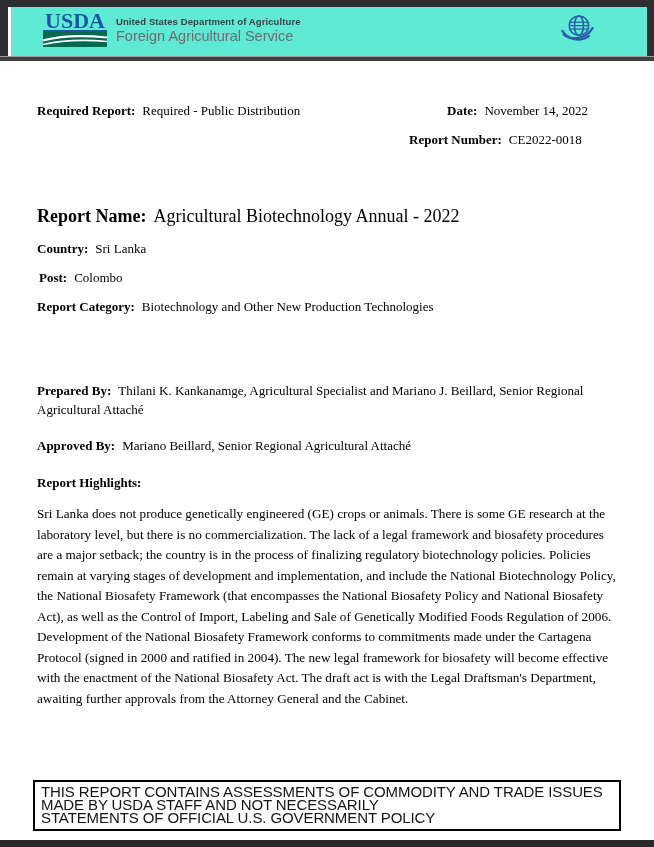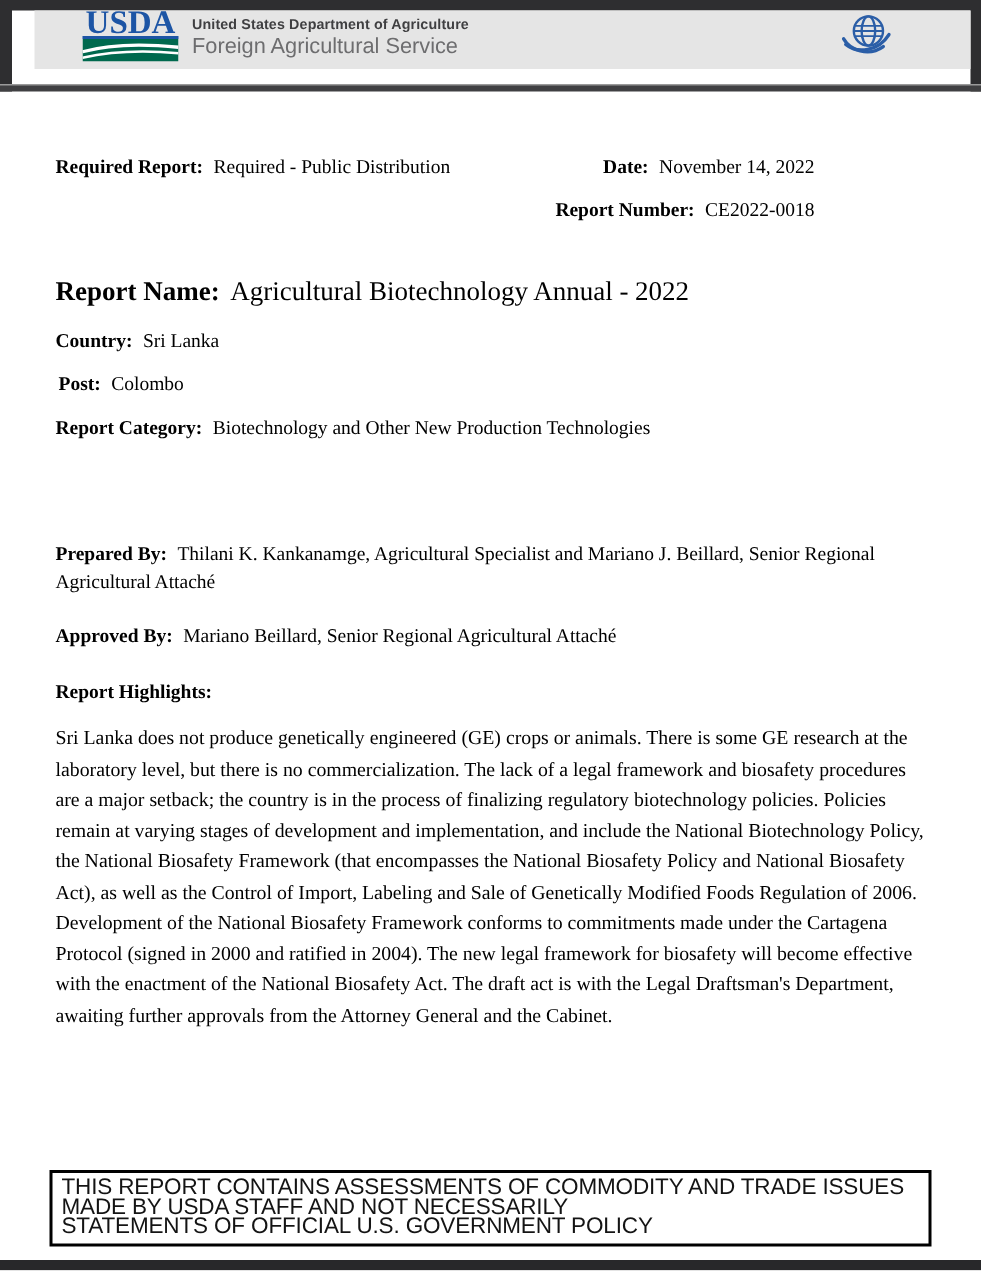--- a/index.html
+++ b/index.html
@@ -15,22 +15,22 @@
   }
   
   .frame-top    { position: absolute; top: 0; left: 0; right: 0; height: 7px; background: #2e2e30; }
   .frame-left   { position: absolute; top: 0; left: 0; width: 8px; height: 61px; background: #2e2e30; }
   .frame-right  { position: absolute; top: 0; right: 0; width: 7px; height: 61px; background: #2e2e30; }
   .header-rule  { position: absolute; top: 56px; left: 0; right: 0; height: 5px;
                   background: #404042; border-top: 1px solid #9a9a9a; }
   .frame-bottom { position: absolute; bottom: 0; left: 0; right: 0; height: 7px; background: #28282a; }
 
   .header {
-    position: absolute; top: 7px; left: 23px; right: 7px; height: 39px;
-    background: #e5e5e5; display: flex; align-items: center; justify-content: space-between;
+    position: absolute; top: 7px; left: 11px; right: 7px; height: 49px;
+    background: #5eead4; display: flex; align-items: center; justify-content: space-between;
     padding: 2px 52px 4px 32px;
   }
   .usda-lockup { display: flex; align-items: center; gap: 9px; }
   .usda-mark { display: flex; flex-direction: column; width: 64px; }
   .usda-acronym {
     font-family: "Liberation Serif", serif; font-weight: bold; color: #1d55a5;
     font-size: 22px; line-height: 19px; text-align: center;
     border-bottom: 2px solid #1d55a5; padding-bottom: 0px;
   }
   .usda-text { display: flex; flex-direction: column; justify-content: center; }
@@ -54,25 +54,25 @@
   }
 
   .content {
     position: absolute; top: 61px; left: 0; right: 0; bottom: 7px;
     padding: 42px 34px 0 37px; font-size: 13px; line-height: 16px;
   }
   .b { font-weight: bold; }
   .val { margin-left: 7px; }
 
   .meta-row { display: flex; justify-content: space-between; align-items: flex-start; }
-  .meta-right { margin-right: 77px; text-align: right; }
+  .meta-right { margin-right: 32px; }
   .meta-right .date-line { padding-left: 38px; }
   .meta-right .number-line { margin-top: 13px; }
 
-  .report-name { margin-top: 35px; font-size: 18px; line-height: 22px; }
+  .report-name { margin-top: 57px; font-size: 18px; line-height: 22px; }
   .kv-country  { margin-top: 14px; }
   .kv-post     { margin-top: 13px; padding-left: 2px; }
   .kv-category { margin-top: 13px; }
 
   .prepared { margin-top: 66px; line-height: 19px; max-width: 560px; }
   .approved { margin-top: 19px; }
   .highlights-label { margin-top: 21px; }
   .highlights-text  { margin-top: 13px; font-size: 13.2px; line-height: 20.5px; max-width: 590px; }
 
   .footer-box {

